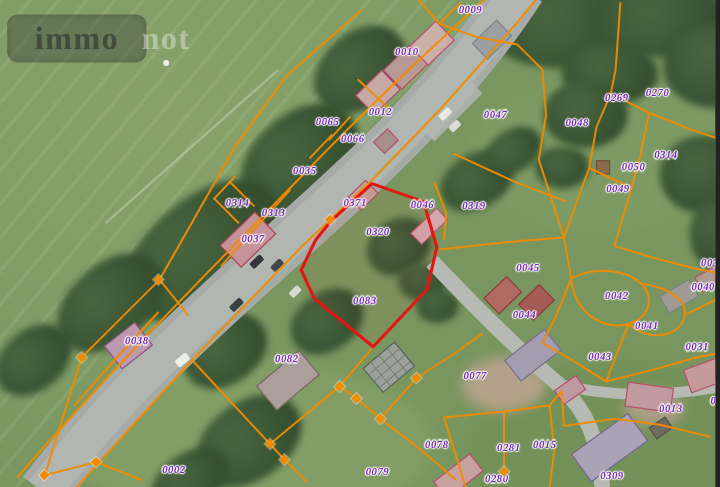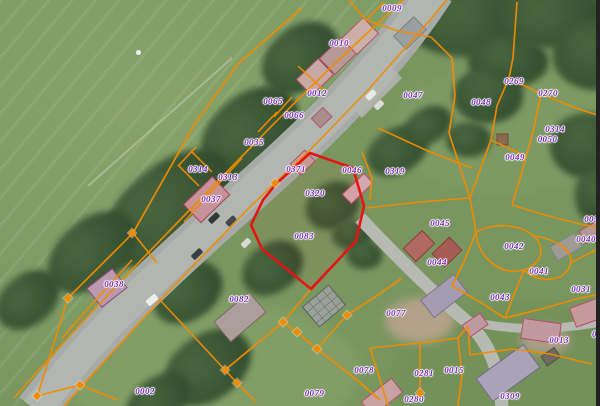--- a/index.html
+++ b/index.html
@@ -239,37 +239,37 @@
 
     <polygon fill="rgba(227,22,19,0.04)" stroke="#e31613" stroke-width="2.6" stroke-linejoin="round" points="310,153 353,168 364,206 356,241 311,289 262,249 251,225 263,200 276,184"></polygon>
   </svg>
 
   <div class="layer" id="labels">
       <span class="plabel" style="left: 392px; top: 8px;">0009</span>
       <span class="plabel" style="left: 339px; top: 43px;">0010</span>
       <span class="plabel" style="left: 317px; top: 93px;">0012</span>
       <span class="plabel" style="left: 413px; top: 95px;">0047</span>
       <span class="plabel" style="left: 514px; top: 81px;">0269</span>
-      <span class="plabel" style="left: 548px; top: 93px;">0270</span>
+      <span class="plabel" style="left: 548px; top: 77px;">0270</span>
       <span class="plabel" style="left: 481px; top: 102px;">0048</span>
       <span class="plabel" style="left: 273px; top: 101px;">0065</span>
       <span class="plabel" style="left: 294px; top: 115px;">0066</span>
       <span class="plabel" style="left: 254px; top: 142px;">0035</span>
       <span class="plabel" style="left: 555px; top: 129px;">0314</span>
-      <span class="plabel" style="left: 528px; top: 139px; padding-left: 39px;">0050</span>
+      <span class="plabel" style="left: 528px; top: 139px;">0050</span>
       <span class="plabel" style="left: 515px; top: 157px;">0049</span>
       <span class="plabel" style="left: 198px; top: 169px;">0314</span>
       <span class="plabel" style="left: 228px; top: 177px;">0313</span>
       <span class="plabel" style="left: 296px; top: 169px;">0371</span>
       <span class="plabel" style="left: 352px; top: 170px;">0046</span>
       <span class="plabel" style="left: 395px; top: 171px;">0319</span>
       <span class="plabel" style="left: 315px; top: 193px;">0320</span>
       <span class="plabel" style="left: 211px; top: 199px;">0037</span>
       <span class="plabel" style="left: 440px; top: 223px;">0045</span>
-      <span class="plabel" style="left: 304px; top: 236px;">0083</span>
+      <span class="plabel" style="left: 304px; top: 250px;">0083</span>
       <span class="plabel" style="left: 514px; top: 246px;">0042</span>
       <span class="plabel" style="left: 560px; top: 239px; margin-left: 26px;">0040</span>
       <span class="plabel" style="left: 594px; top: 219px;">0039</span>
       <span class="plabel" style="left: 437px; top: 262px;">0044</span>
       <span class="plabel" style="left: 539px; top: 271px;">0041</span>
       <span class="plabel" style="left: 581px; top: 289px;">0031</span>
       <span class="plabel" style="left: 500px; top: 297px;">0043</span>
       <span class="plabel" style="left: 114px; top: 284px;">0038</span>
       <span class="plabel" style="left: 239px; top: 299px;">0082</span>
       <span class="plabel" style="left: 396px; top: 313px;">0077</span>
@@ -292,14 +292,20 @@
       <span class="diamond" style="left: 80px; top: 385px;"></span>
       <span class="diamond" style="left: 283px; top: 322px;"></span>
       <span class="diamond" style="left: 297px; top: 332px;"></span>
       <span class="diamond" style="left: 317px; top: 349px;"></span>
       <span class="diamond" style="left: 347px; top: 315px;"></span>
       <span class="diamond" style="left: 225px; top: 370px;"></span>
       <span class="diamond" style="left: 237px; top: 383px;"></span>
       <span class="diamond" style="left: 420px; top: 393px;"></span>
     </div>
 
+  <div class="watermark">
+    <div class="wm-pill">
+      <span class="wm-bold">immo</span>
+    </div>
+    <span class="wm-light">not</span>
+  </div>
 
 </div>
 
 </body></html>

